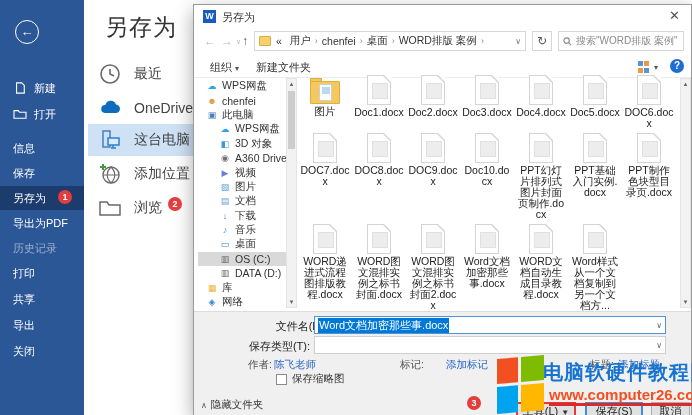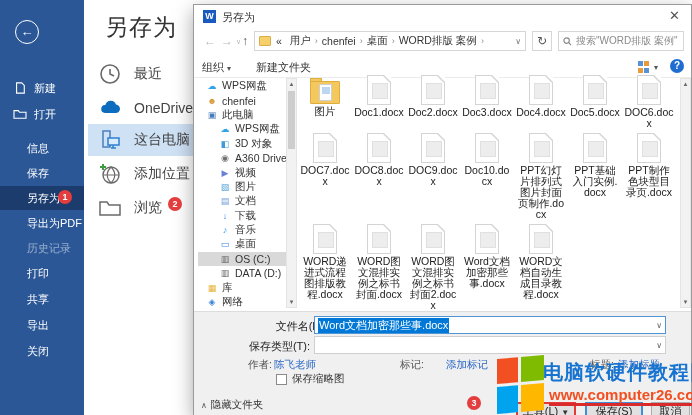--- a/index.html
+++ b/index.html
@@ -5,21 +5,21 @@
   * { margin:0; padding:0; box-sizing:border-box; }
   html,body { width:692px; height:415px; overflow:hidden; }
   body { font-family:"Liberation Sans","DejaVu Sans",sans-serif; background:#fff; }
   .screen { position:relative; width:692px; height:415px; background:#fff; overflow:hidden; }
 
   
   .sidebar { position:absolute; left:0; top:0; width:84px; height:415px; background:#2b5797; z-index:1; }
   .back-btn { position:absolute; left:15px; top:20px; width:24px; height:24px; border:1.5px solid #fff; border-radius:50%; color:#fff; font-size:13px; line-height:21px; text-align:center; }
   .snav { position:absolute; left:0; width:84px; height:24px; display:flex; align-items:center; color:#fff; font-size:11px; }
   .snav .sico { width:14px; height:12px; margin:0 7px 0 13px; flex:none; }
-  .snav.noicon { padding-left:27px; }
+  .snav.noicon { padding-left:13px; }
   .snav.active { background:#1c3c6d; }
   .snav.dim { color:rgba(255,255,255,.5); }
   .badge { position:absolute; width:14px; height:14px; border-radius:50%; background:#e43d3d; color:#fff; font-size:9px; font-weight:bold; text-align:center; line-height:14px; z-index:6; }
 
   
   .panel { position:absolute; left:84px; top:0; width:109px; height:415px; background:#fff; z-index:1; }
   .bs-title { position:absolute; left:21px; top:12px; font-size:23px; color:#333; letter-spacing:1px; }
   .place { position:absolute; left:4px; width:105px; height:32px; display:flex; align-items:center; color:#444; font-size:14px; }
   .place .pico { width:24px; height:24px; margin:0 12px 0 10px; flex:none; }
   .place.sel { background:#cfe1f5; width:109px; left:4px; }
@@ -233,21 +233,21 @@
       <div class="searchbox">
         <svg width="9" height="9" viewBox="0 0 10 10">
             <circle cx="4" cy="4" r="3" fill="none" stroke="#8a8a8a" stroke-width="1.3"></circle>
             <path d="M6.3 6.3 9 9" stroke="#8a8a8a" stroke-width="1.3"></path>
           </svg>
         <span>搜索"WORD排版 案例"</span>
       </div>
     </div>
 
     <div class="toolbar">
-      <span class="tb-item" style="left:8px"><span>组织</span> <span class="tb-caret">▾</span></span>
+      <span class="tb-item" style="left:16px"><span>组织</span> <span class="tb-caret">▾</span></span>
       <span class="tb-item" style="left:62px"><span>新建文件夹</span></span>
       <span class="view-ico">
           <i style="background:#5a93d4"></i>
           <i style="background:#e89a3c"></i>
           <i style="background:#e89a3c"></i>
           <i style="background:#5a93d4"></i>
         </span>
       <span class="tb-item" style="left:460px"><span class="tb-caret">▾</span></span>
       <span class="help-ico">?</span>
     </div>
@@ -399,20 +399,24 @@
           <div class="flabel">WORD图文混排实例之标书封面2.docx</div>
         </div>
       <div class="fcell">
           <div class="doc-icon"></div>
           <div class="flabel">Word文档加密那些事.docx</div>
         </div>
       <div class="fcell">
           <div class="doc-icon"></div>
           <div class="flabel">WORD文档自动生成目录教程.docx</div>
         </div>
+      <div class="fcell">
+          <div class="doc-icon"></div>
+          <div class="flabel">Word样式从一个文档复制到另一个文档方...</div>
+        </div>
 
     </div>
     <div class="vscroll list-scroll">
         <span class="sa-up">▴</span>
         <span class="sa-dn">▾</span>
       </div>
 
     <div class="bottom">
       <div class="rowlabel" style="top:7px; left:4px;margin-left:13px;">文件名(N):</div>
       <div class="fninput">

